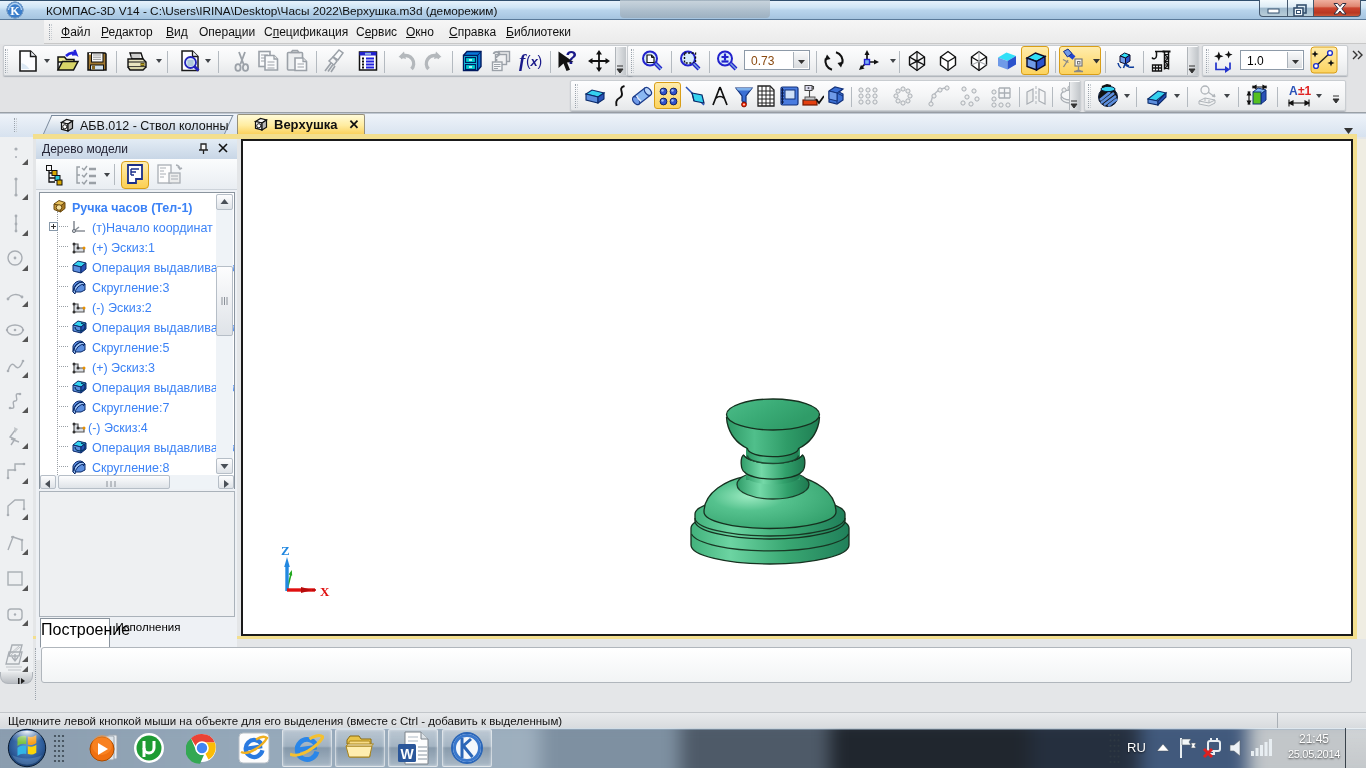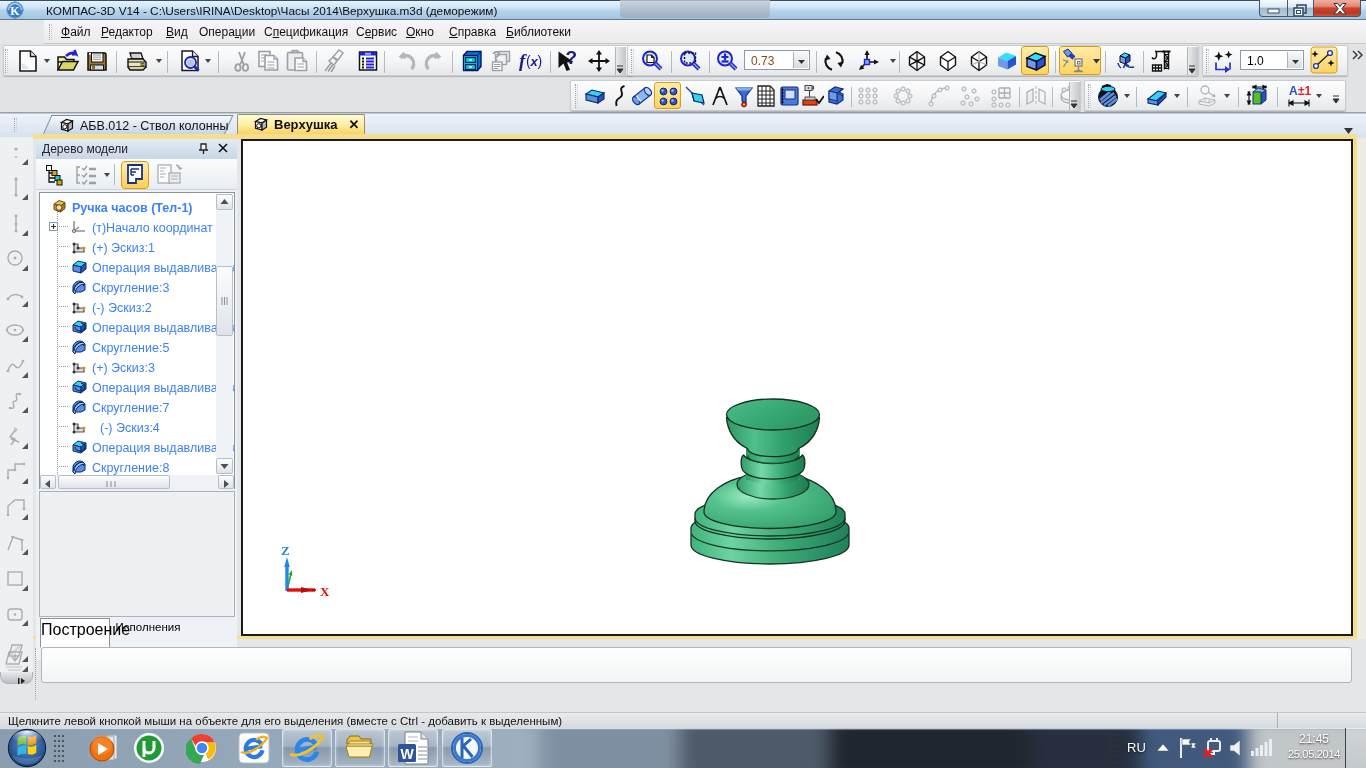--- a/index.html
+++ b/index.html
@@ -93,21 +93,21 @@
 <div class="abs" style="left:0;top:0;width:1366px;height:1px;background:#30506e;"></div>
 <div class="abs" id="titleblob"></div>
 <div class="abs" id="klogo">
 <svg width="18" height="18">
       <circle cx="9" cy="9" r="8" fill="#3b7ecb" stroke="#1c4a86"></circle>
       <circle cx="9" cy="9" r="8" fill="none" stroke="#9cc6ee" stroke-width="1" opacity=".7"></circle>
       <text x="9" y="13.5" font-size="12" font-weight="bold" text-anchor="middle" fill="#fff" font-family="Liberation Serif">K</text>
       <path d="M2.5 9a6.5 6.5 0 0 1 13 0" fill="none" stroke="#cfe6fa" stroke-width="1.4" opacity=".8"></path>
     </svg>
 </div>
-<div class="abs" id="titletext">КОМПАС-3D V14 - C:\Users\IRINA\Desktop\Часы 2014\Верхушка.m3d (деморежим)</div>
+<div class="abs" id="titletext">КОМПАС-3D V14 - C:\Users\IRINA\Desktop\Часы 2022\Верхушка.m3d (деморежим)</div>
 <div class="abs capbtn" id="btnmin"><svg width="27" height="16">
       <rect x="8" y="9" width="11" height="4" fill="#fff" stroke="#35506e"></rect>
     </svg></div>
 <div class="abs capbtn" id="btnmax"><svg width="25" height="16">
       <rect x="9" y="5" width="9" height="8" fill="none" stroke="#35506e" stroke-width="1.6"></rect>
       <rect x="6" y="8" width="9" height="8" fill="#eef4f8" stroke="#35506e" stroke-width="1.6"></rect>
       <rect x="8.5" y="10.5" width="4" height="3" fill="#fff" stroke="#35506e"></rect>
     </svg></div>
 <div class="abs capbtn" id="btnclose"><svg width="46" height="16">
       <g stroke="#2d2d40" stroke-width="1" fill="#fff">
@@ -958,21 +958,21 @@
       </div>
       <div class="trow" style="top:224px;">
         <div style="position:absolute;left:17px;top:9px;width:11px;border-top:1px dotted #9aa0a6;"></div>
         <svg width="16" height="16" style="position:absolute;left:31px;top:2px">
           <path d="M3 13 V5 l4 0 v4 h6 v4 z" fill="#d8dce2" stroke="#555" stroke-width="1.2"></path>
           <circle cx="3" cy="5" r="1.5" fill="#333"></circle>
           <circle cx="7" cy="9" r="1.5" fill="#333"></circle>
           <circle cx="13" cy="9" r="1.5" fill="#e89000"></circle>
           <circle cx="3" cy="13" r="1.5" fill="#333"></circle>
         </svg>
-        <span class="txt" style="left:60px;">(-) Эскиз:4</span>
+        <span class="txt" style="left:48px;">(-) Эскиз:4</span>
       </div>
       <div class="trow" style="top:244px;">
         <div style="position:absolute;left:17px;top:9px;width:11px;border-top:1px dotted #9aa0a6;"></div>
         <svg width="16" height="16" style="position:absolute;left:31px;top:2px">
           <path d="M2 6 l5-4 8 2 -5 4 z" fill="#35d2ef" stroke="#0a2a6a" stroke-width="1"></path>
           <path d="M2 6 l8 2 v6 l-8-2 z" fill="#5c8ede" stroke="#0a2a6a" stroke-width="1"></path>
           <path d="M15 4 l-5 4 v6 l5-4 z" fill="#2a52b8" stroke="#0a2a6a" stroke-width="1"></path>
           <path d="M4 8 a5 4 0 1 0 6 -4" fill="none" stroke="#083a6a" stroke-width="1.3"></path>
         </svg>
         <span class="txt" style="left:52px;">Операция выдавливания:</span>

